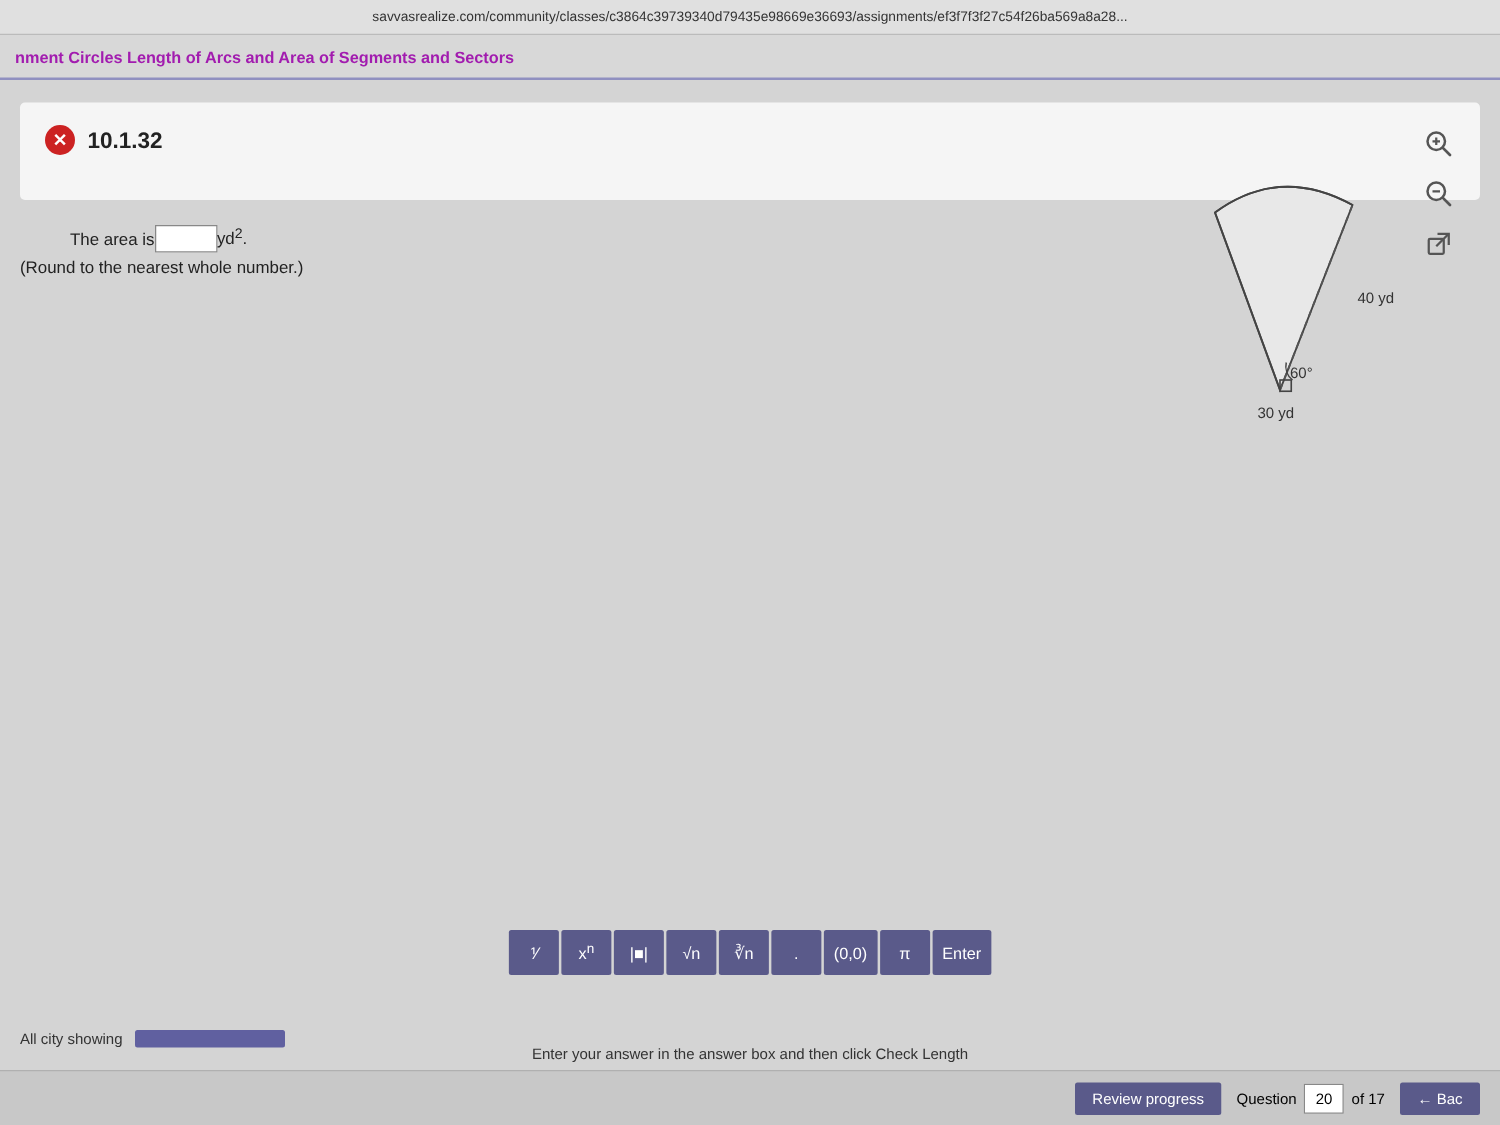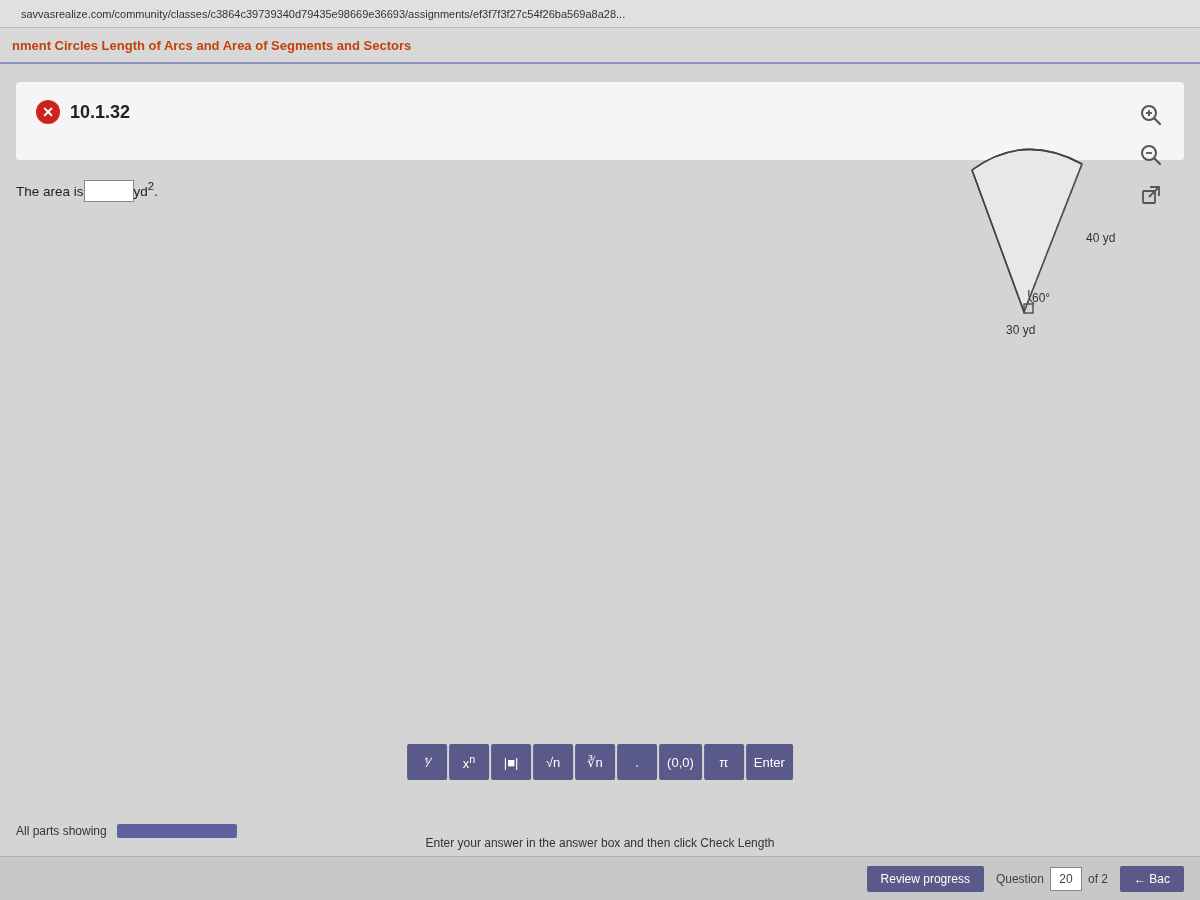--- a/index.html
+++ b/index.html
@@ -17,34 +17,35 @@
       width: 100%;
       height: 28px;
       background: #e0e0e0;
       border-bottom: 1px solid #bbb;
       display: flex;
       align-items: center;
       padding: 0 21px;
       font-size: 11px;
       color: #333;
       overflow: hidden;
+      justify-content: center;
     }
 
     
     .page-title-bar {
       width: 100%;
       height: 36px;
       background: #d8d8d8;
       border-bottom: 2px solid #9090c0;
       display: flex;
       align-items: center;
       padding: 0 12px;
       font-size: 13px;
       font-weight: bold;
-      color: #c2410c;
+      color: #a21caf;
     }
 
     
     .main-content {
       width: 100%;
       height: calc(900px - 28px - 36px);
       background: #d4d4d4;
       position: relative;
       display: flex;
       flex-direction: column;
@@ -123,20 +124,21 @@
       margin: 20px 16px 0 16px;
       font-size: 13.5px;
       color: #222;
     }
 
     .answer-line {
       display: flex;
       align-items: baseline;
       gap: 0;
       margin-bottom: 4px;
+      margin-left: 40px;
     }
 
     .answer-input {
       width: 50px;
       height: 22px;
       border: 1px solid #888;
       background: white;
       text-align: center;
       font-size: 13px;
     }
@@ -211,21 +213,21 @@
       font-size: 12px;
       cursor: pointer;
       border-radius: 2px;
     }
 
     .question-nav {
       display: flex;
       align-items: center;
       gap: 6px;
       font-size: 12px;
-      color: #404040;
+      color: #000000;
     }
 
     .question-num-box {
       width: 32px;
       height: 24px;
       border: 1px solid #888;
       background: white;
       text-align: center;
       font-size: 12px;
       display: flex;
@@ -318,20 +320,21 @@
     </div>
 
   </div>
 
   <div class="answer-area">
     <div class="answer-line">
       <span>The area is</span>
       <input class="answer-input" type="text" value="" style="">
       <span>yd<sup>2</sup>.</span>
     </div>
+    <div>(Round to the nearest whole number.)</div>
   </div>
 
   <div class="math-toolbar">
     <button class="math-btn">
       <span>⅟</span>
     </button>
     <button class="math-btn">
       <span>x<sup>n</sup></span>
     </button>
     <button class="math-btn">
@@ -351,35 +354,35 @@
     </button>
     <button class="math-btn">
       <span>π</span>
     </button>
     <button class="math-btn">
       <span>Enter</span>
     </button>
   </div>
 
   <div class="all-parts-row">
-    <span>All parts showing</span>
+    <span>All city showing</span>
     <div class="progress-bar-small"></div>
   </div>
 
   <div style="position:absolute; bottom:50px; left:50%; transform:translateX(-50%); font-size:12px; color:#333;">Enter your answer in the answer box and then click Check Length</div>
 
   <div class="footer-nav">
     <button class="review-progress-btn">
       <span>Review progress</span>
     </button>
     <div class="question-nav">
       <span>Question</span>
       <div class="question-num-box">
         <span>20</span>
       </div>
-      <span>of 2</span>
+      <span>of 17</span>
     </div>
     <button class="back-btn">
       <span>← Bac</span>
     </button>
   </div>
 
 </div>
 
 </body></html>

